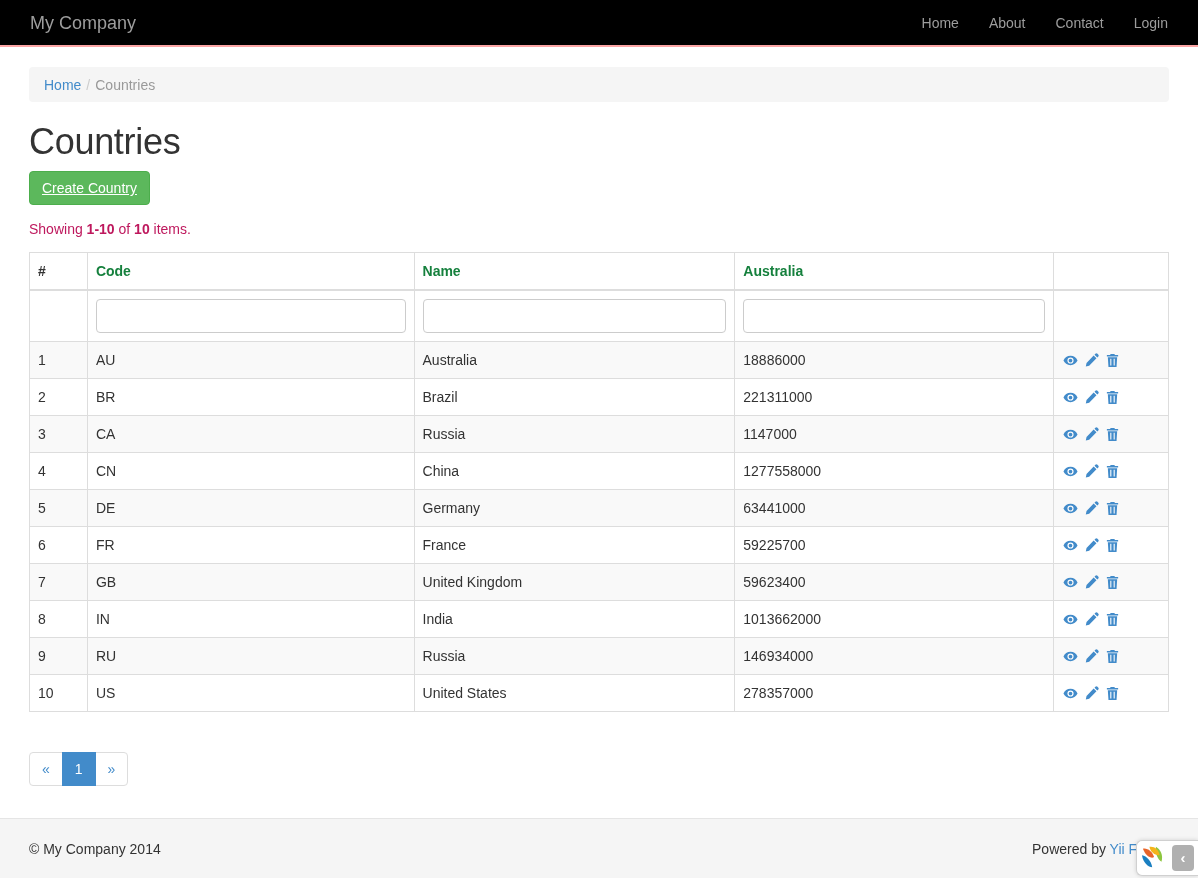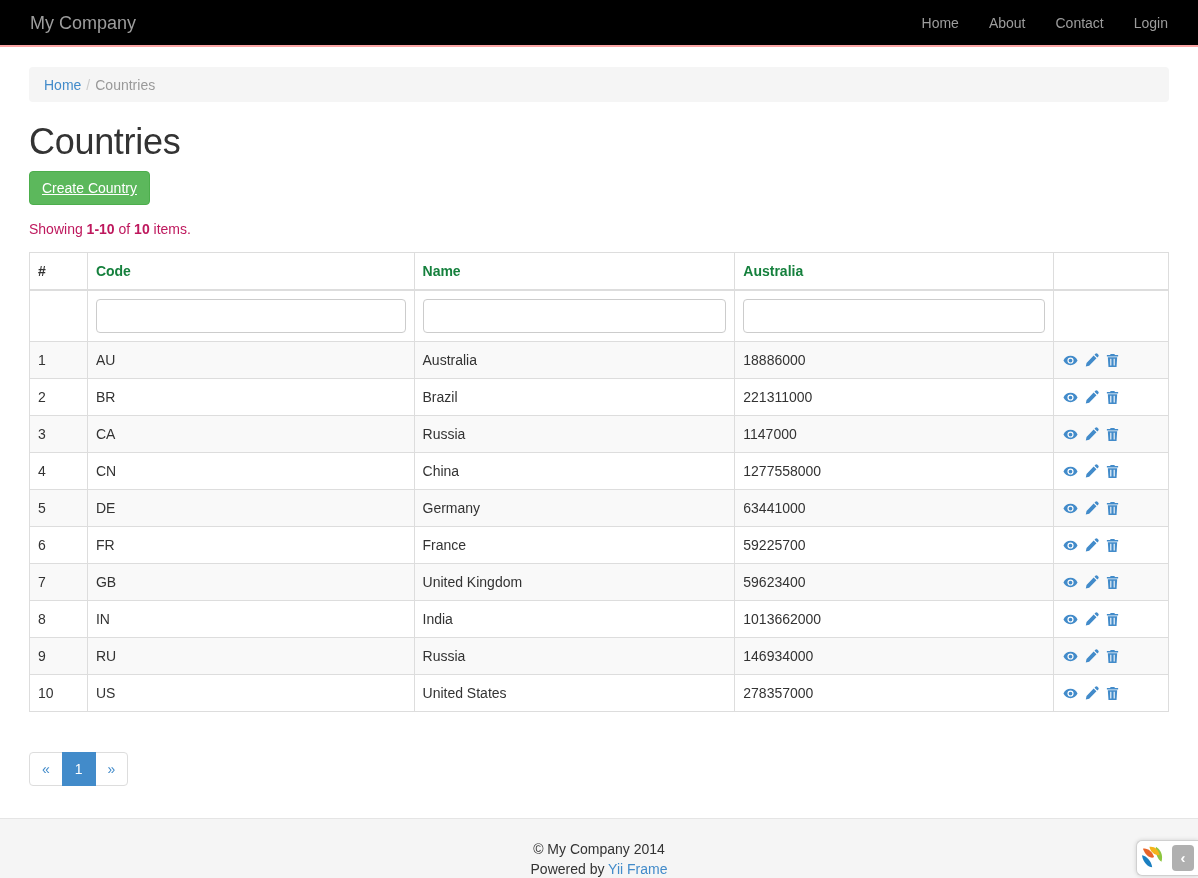--- a/index.html
+++ b/index.html
@@ -234,21 +234,20 @@
     right: 0;
     height: 60px;
     background: #f5f5f5;
     border-top: 1px solid #e5e5e5;
     padding-top: 20px;
   }
   .footer .container {
     display: flex;
     align-items: center;
     justify-content: space-between;
-    flex-direction: column;
   }
   .footer p {
     margin: 0;
     font-size: 14px;
     color: #333333;
   }
   .footer .powered {
     text-align: right;
   }
   .footer .powered a {

